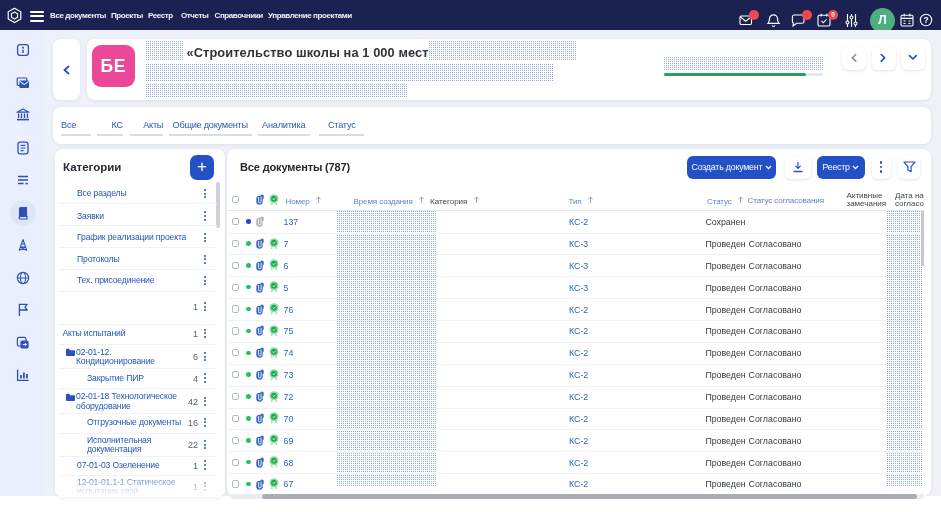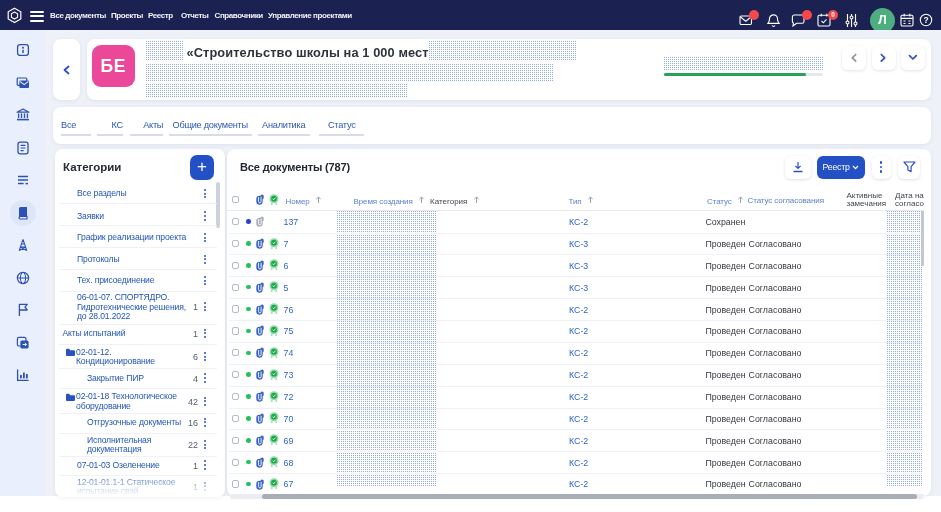--- a/index.html
+++ b/index.html
@@ -191,21 +191,20 @@
       <i></i>
       <i></i>
       <i></i>
     </div>
 <div class="catitem" style="left:22.5px;top:127.9px">Тех. присоединение</div>
 <div class="dots3" style="left:149.5px;top:127.5px">
       <i></i>
       <i></i>
       <i></i>
     </div>
-<div class="catitem" style="left:22.5px;top:144.7px">06-01-07. СПОРТЯДРО.<br>Гидротехнические решения,<br>до 28.01.2022</div>
 <div class="cnt" style="left:123.5px;top:153.8px">1</div>
 <div class="dots3" style="left:149.5px;top:153.5px">
       <i></i>
       <i></i>
       <i></i>
     </div>
 <div class="catitem" style="left:8px;top:180.4px">Акты испытаний</div>
 <div class="cnt" style="left:123.5px;top:180.3px">1</div>
 <div class="dots3" style="left:149.5px;top:180.0px">
       <i></i>
@@ -277,20 +276,23 @@
 <div class="sep" style="left:4px;top:219.0px;width:158px"></div>
 <div class="sep" style="left:4px;top:239.4px;width:158px"></div>
 <div class="sep" style="left:4px;top:264.3px;width:158px"></div>
 <div class="sep" style="left:4px;top:284.1px;width:158px"></div>
 <div class="sep" style="left:4px;top:307.3px;width:158px"></div>
 <div class="sep" style="left:4px;top:326.0px;width:158px"></div>
 <div class="a" style="left:0;top:323px;width:170px;height:25px;background:linear-gradient(rgba(255,255,255,0),rgba(255,255,255,.9) 85%)"></div>
 </div>
 <div class="card" style="left:227px;top:148.5px;width:703.5px;height:347.5px;overflow:hidden">
 <div class="a" style="left:13px;top:12px;font-size:11px;font-weight:700;color:#23272e;letter-spacing:-0.15px">Все документы (787)</div>
+<div class="bbtn" style="left:460px;top:7.5px;width:89px;height:22.5px">Создать документ&nbsp;<svg width="7" height="5" viewBox="0 0 7 5">
+        <path d="M1 1 L3.5 3.6 L6 1" fill="none" stroke="#fff" stroke-width="1.2"></path>
+      </svg></div>
 <div class="wbtn" style="left:558px;top:7.5px;width:25.5px;height:22.5px">
       <svg width="12" height="12" viewBox="0 0 12 12">
         <path d="M6 1 V7 M3.4 4.8 L6 7.4 L8.6 4.8" fill="none" stroke="#2a51c3" stroke-width="1.2"></path>
         <path d="M1.5 10.5 H10.5" stroke="#2a51c3" stroke-width="1.3"></path>
       </svg>
     </div>
 <div class="bbtn" style="left:590px;top:7.5px;width:47.5px;height:22.5px">Реестр&nbsp;<svg width="7" height="5" viewBox="0 0 7 5">
         <path d="M1 1 L3.5 3.6 L6 1" fill="none" stroke="#fff" stroke-width="1.2"></path>
       </svg></div>
 <div class="wbtn" style="left:644.5px;top:7.5px;width:19.5px;height:22.5px">

